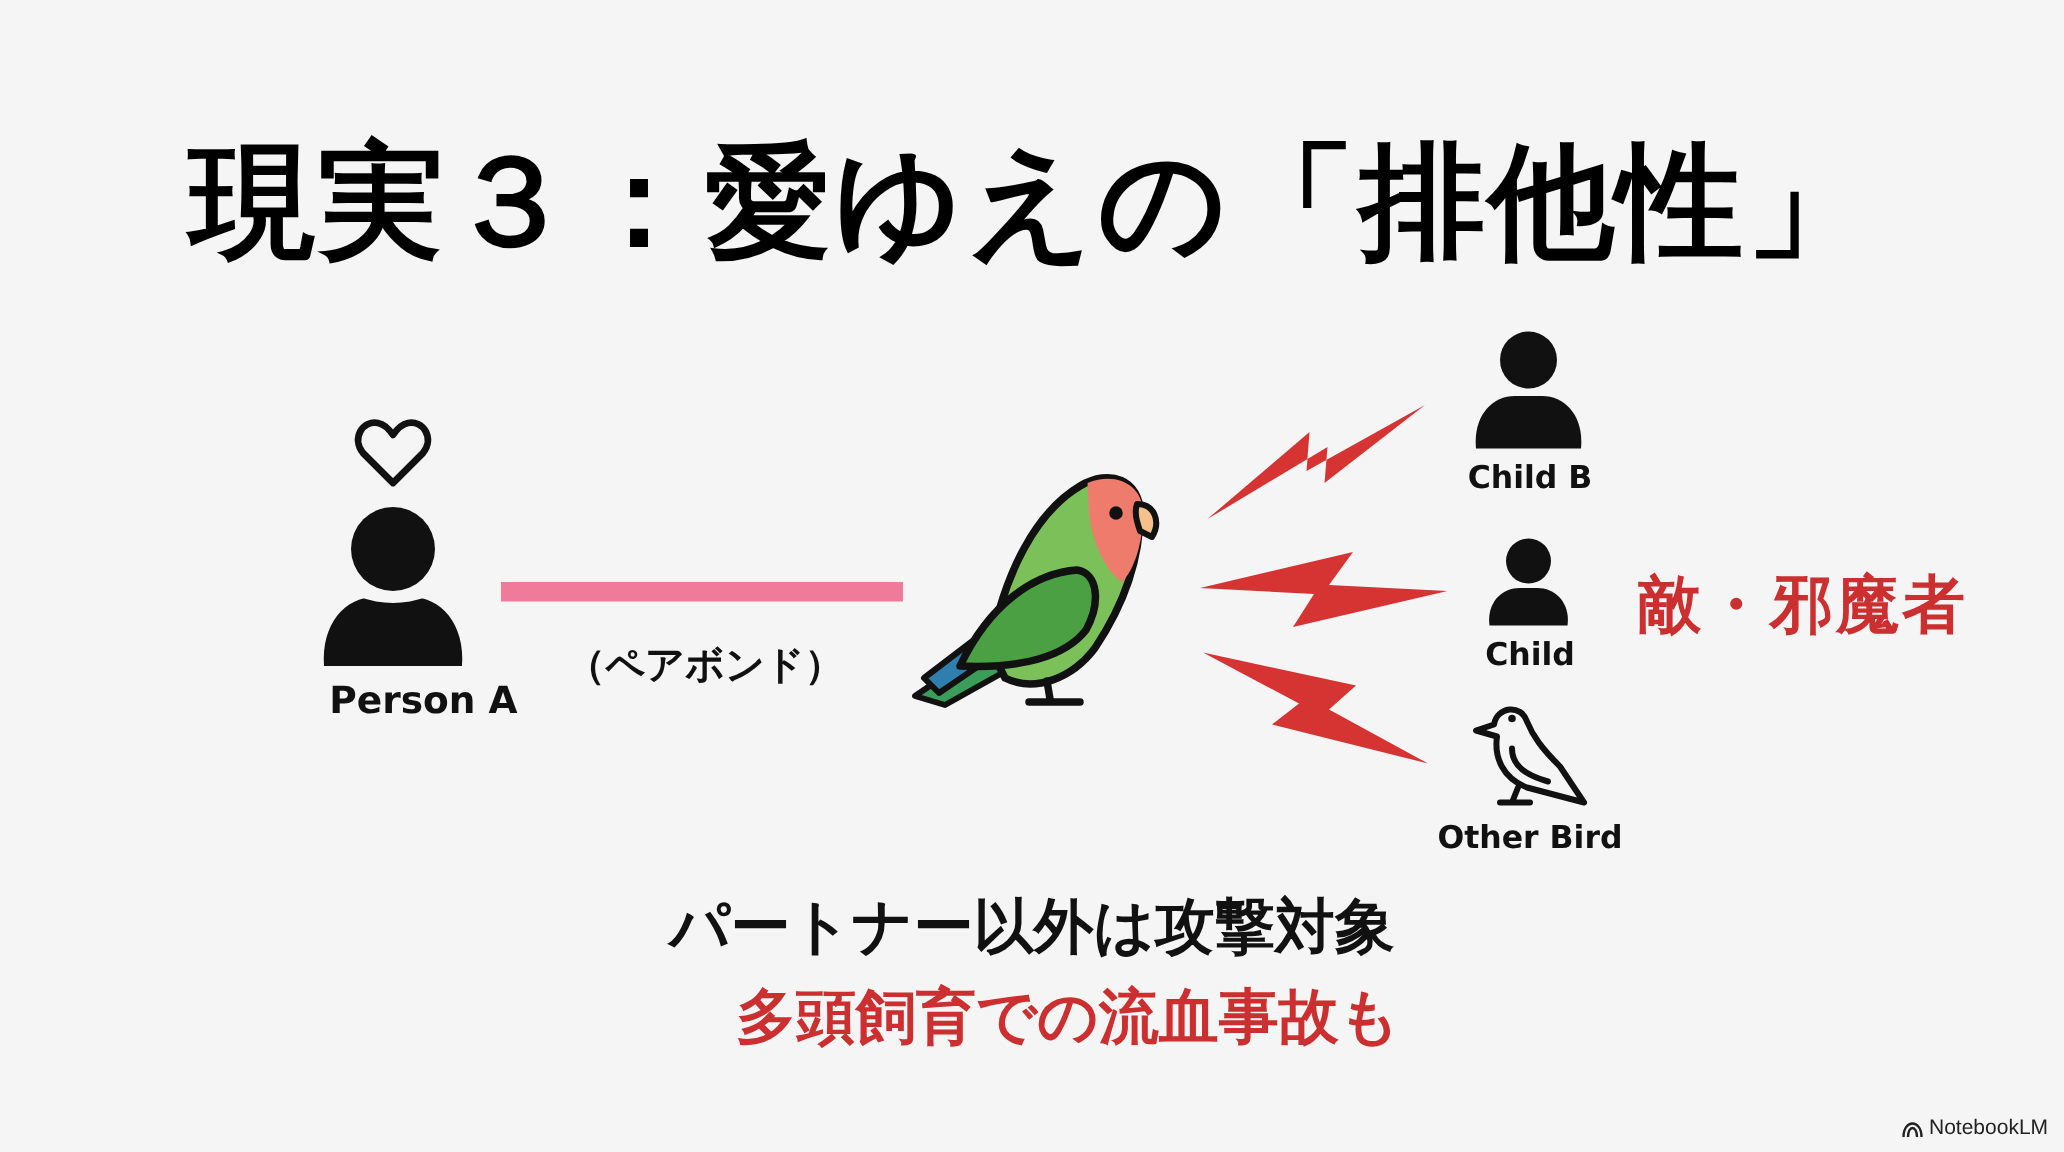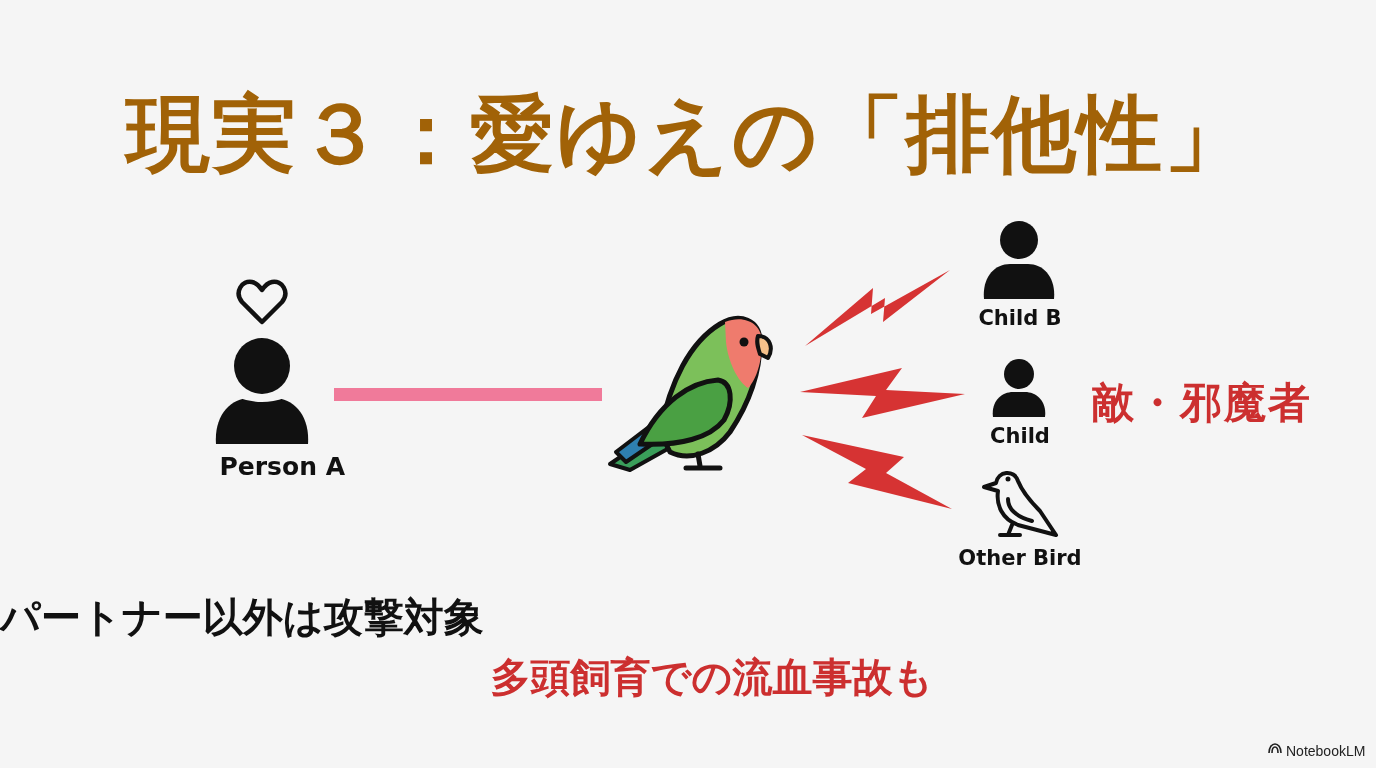--- a/index.html
+++ b/index.html
@@ -5,62 +5,63 @@
   html, body { margin:0; padding:0; }
   body {
     width:1376px; height:768px; overflow:hidden; position:relative;
     background:#f5f5f5;
     font-family:"DejaVu Sans", "Liberation Sans", sans-serif;
     color:#111;
   }
   .abs { position:absolute; }
   .title {
     left:0; top:78px; width:1376px; text-align:center;
-    font-size:84px; font-weight:bold; letter-spacing:2px; color:#a16207;
+    font-size:84px; font-weight:bold; letter-spacing:2px; color:#000000;
   }
   .label { font-weight:bold; text-align:center; color:#111; }
   .partner-line {
     left:334px; top:388px; width:268px; height:13px; background:#f07a9a;
   }
   .partner-label {
     left:340px; top:424px; width:260px; font-size:26px; line-height:40px;
   }
   .enemy-label {
     left:1092px; top:375px; font-size:42px; font-weight:bold; color:#cc2f2f; letter-spacing:2px;
   }
   .bottom1 {
-    left:0; top:590px; width:1376px; 
+    left:0; top:590px; width:1376px; text-align:center;
     font-size:40px; font-weight:bold; color:#111;
   }
   .bottom2 {
     left:0; top:650px; width:1376px; text-align:center;
     font-size:40px; font-weight:bold; color:#cc2f2f;margin-left:24px;
   }
   .brand {
     left:1268px; top:743px; font-size:14px; color:#222;
-    font-family:"Liberation Sans", sans-serif; display:flex; align-items:flex-start; gap:4px;
+    font-family:"Liberation Sans", sans-serif; display:flex; align-items:flex-end; gap:4px;
   }
 </style>
 </head>
 <body>
 
 <div class="abs title">現実３：愛ゆえの「排他性」</div>
 
 <svg class="abs" style="left:236px;top:278px" width="52" height="48" viewBox="0 0 52 48">
   <path d="M26 44 L6 24 C-2 14 6 2 16 4 C21 5 24 9 26 12 C28 9 31 5 36 4 C46 2 54 14 46 24 Z" fill="none" stroke="#111" stroke-width="4.5" stroke-linejoin="round"></path>
 </svg>
 <svg class="abs" style="left:210px;top:336px" width="104" height="110" viewBox="0 0 104 110">
   <circle cx="52" cy="30" r="28" fill="#111"></circle>
   <path d="M6 108 C4 80 20 62 40 62 L64 62 C84 62 100 80 98 108 Z" fill="#111"></path>
   <path d="M30 60 Q52 68 74 60" stroke="#f5f5f5" stroke-width="4" fill="none"></path>
 </svg>
 <div class="abs label" style="left:180px;top:452px;width:165px;font-size:25px;text-align:right;">Person A</div>
 
 <div class="abs partner-line"></div>
 <div class="abs label partner-label">
+  <div>（ペアボンド）</div>
 </div>
 
 <svg class="abs" style="left:600px;top:302px" width="180" height="172" viewBox="0 0 180 172">
 
   <path d="M10 162 L60 128 L80 140 L30 168 Z" fill="#3a9e5a" stroke="#111" stroke-width="4" stroke-linejoin="round"></path>
   <path d="M16 150 L58 118 L70 130 L26 160 Z" fill="#2e7fb0" stroke="#111" stroke-width="4" stroke-linejoin="round"></path>
 
   <path d="M60 130 C70 80 90 40 120 22 C140 10 160 18 160 40 C160 70 150 100 130 130 C115 150 90 160 70 150 Z" fill="#7cc05a" stroke="#111" stroke-width="5" stroke-linejoin="round"></path>
 
   <path d="M125 20 C145 12 162 22 162 40 C162 60 156 78 148 86 C138 80 128 60 126 40 Z" fill="#ef7b6d"></path>

